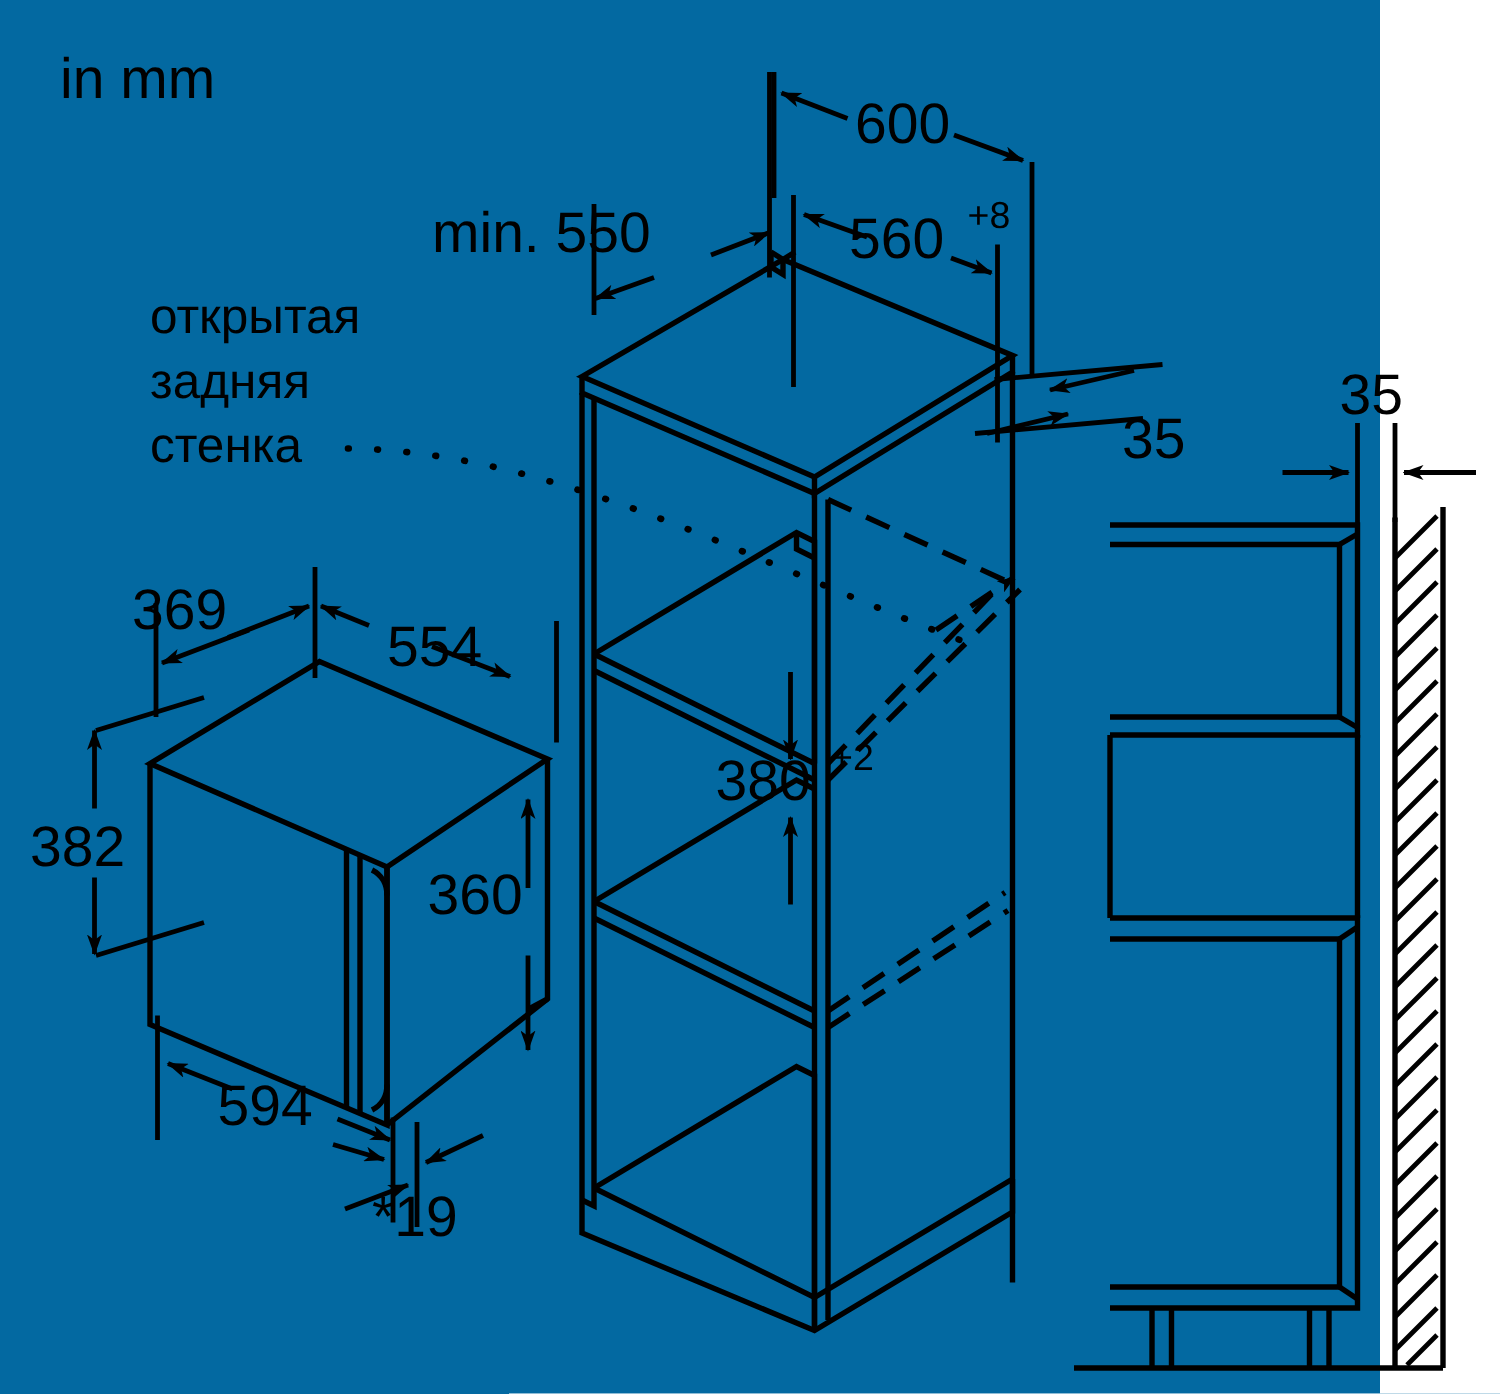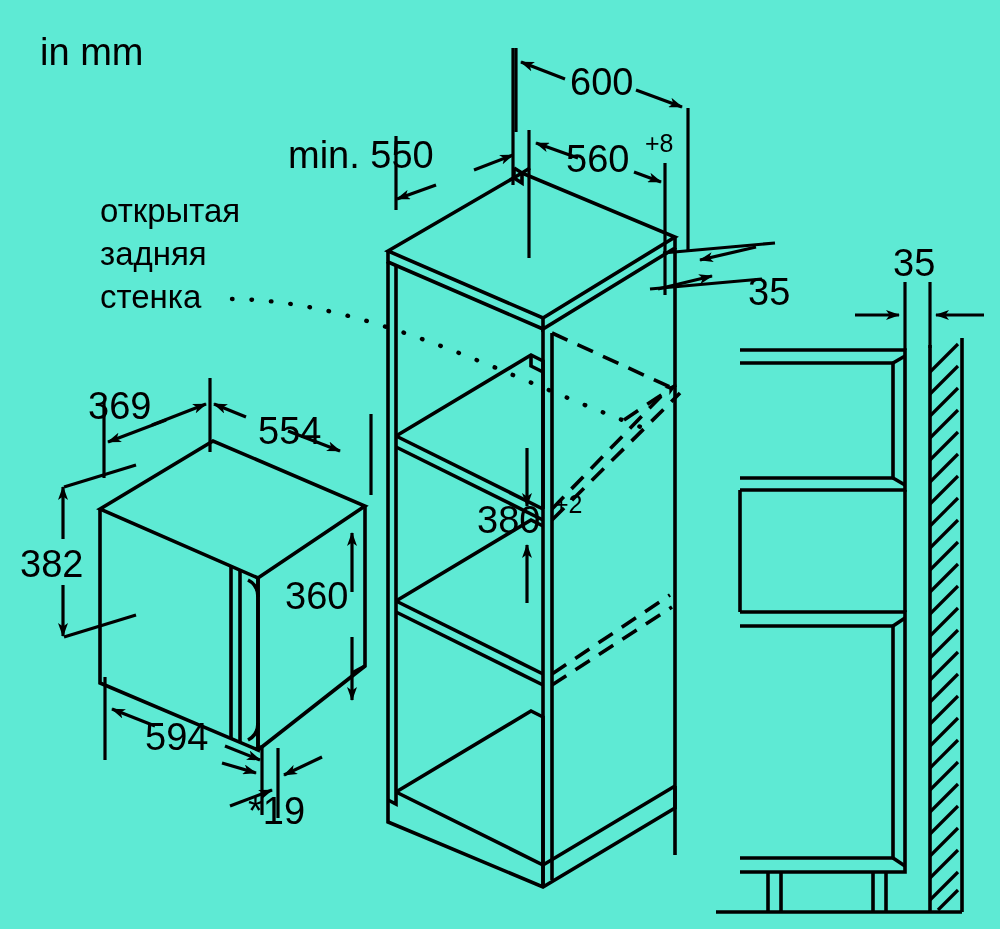--- a/index.html
+++ b/index.html
@@ -1,18 +1,18 @@
 <!DOCTYPE html>
 <html><head>
 <meta charset="utf-8">
 <style>
   html,body{margin:0;padding:0;background:#ffffff;}
   body{width:1000px;height:929px;overflow:hidden;
        font-family:"Liberation Sans", sans-serif;color:#000;}
-  #stage{position:relative;width:1000px;height:929px;background:#5eead4;}
+  #stage{position:relative;width:920px;height:929px;background:#0369a1;}
   svg{display:block;}
   .dimtext{font-family:"Liberation Sans", sans-serif;font-weight:400;fill:#000;}
   .note{font-family:"Liberation Sans", sans-serif;fill:#000;}
 </style>
 </head>
 <body>
 
 <div id="stage">
 <svg width="1000" height="929" viewBox="0 0 1000 929" shape-rendering="geometricPrecision">
 

